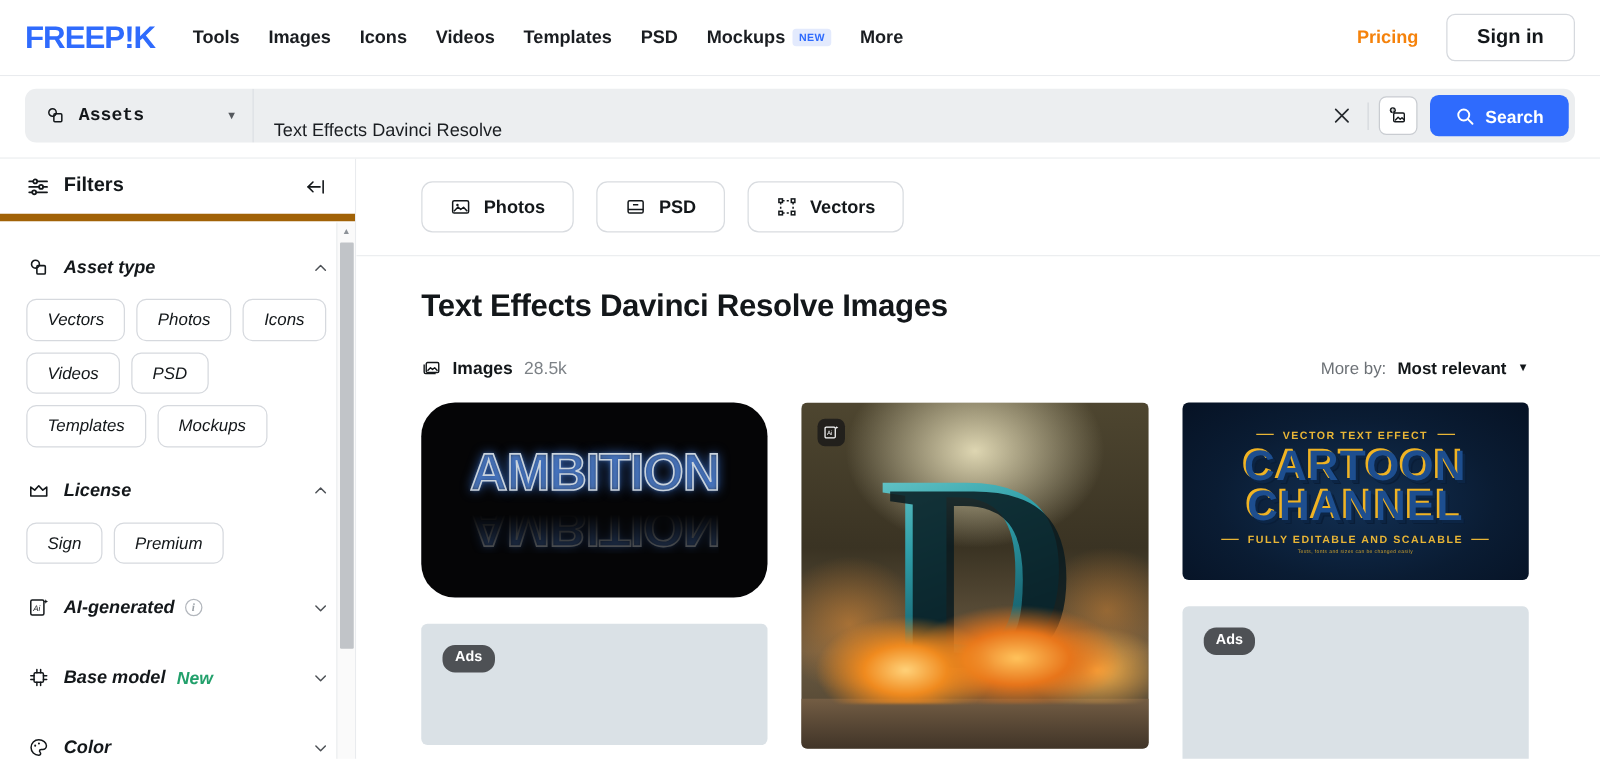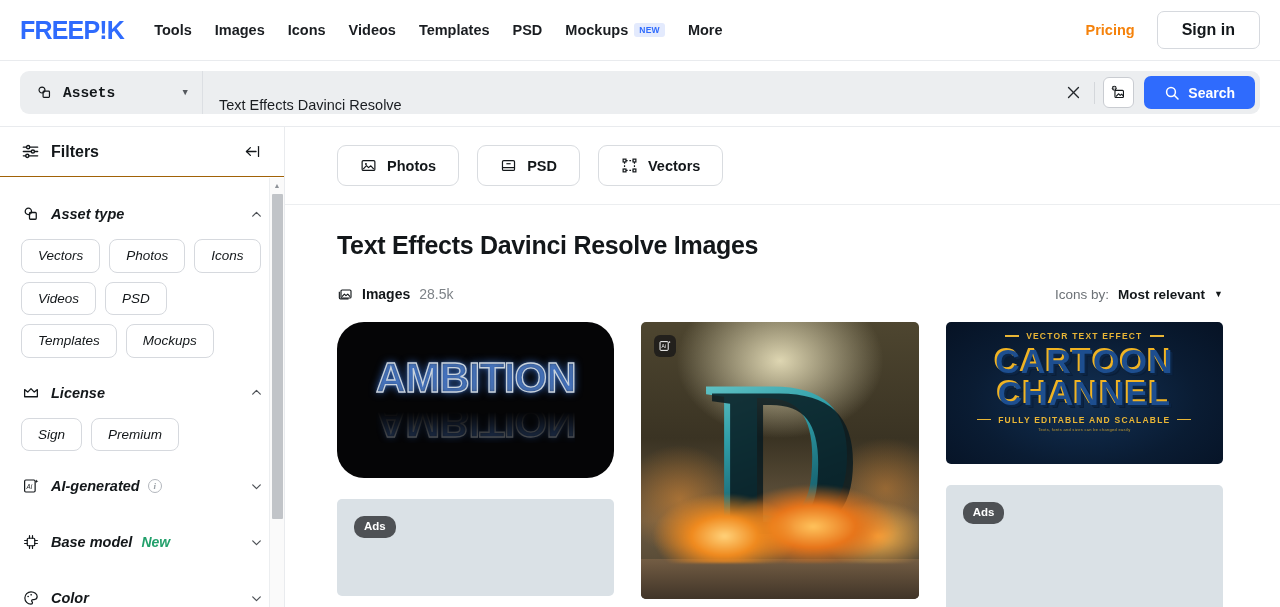--- a/index.html
+++ b/index.html
@@ -164,21 +164,21 @@
     flex-direction: column;
     position: relative;
     background: #fff;
     flex-shrink: 0;
   }
   .filters-head {
     height: 50px;
     display: flex;
     align-items: center;
     padding: 0 22px 0 21px;
-    border-bottom: 1px solid #a16207;
+    border-bottom: 6px solid #a16207;
   }
   .filters-head .title {
     font-size: 16px;
     font-weight: 700;
     margin-left: 11px;
   }
   .collapse-btn {
     margin-left: auto;
     cursor: pointer;
     color: #13171a;
@@ -424,20 +424,21 @@
   }
 
   
   .c-cartoon {
     height: 142px;
     background:
       radial-gradient(ellipse 70% 80% at 50% 55%, #123054 0%, #0a1c33 58%, #061224 100%);
     display: flex;
     flex-direction: column;
     align-items: center;
+    justify-content: center;
     position: relative;
     padding: 9px 0;
   }
   .ct-top, .ct-bot {
     display: flex; align-items: center; gap: 7px;
     color: #e8b536;
     font-size: 8.5px;
     font-weight: 700;
     letter-spacing: 1.2px;
     white-space: nowrap;
@@ -737,21 +738,21 @@
             <svg width="16" height="16" viewBox="0 0 24 24" fill="none" stroke="#13171a" stroke-width="1.7">
               <rect x="6" y="6" width="15" height="12" rx="1.6"></rect>
               <path d="M3.5 8.5v9a1.8 1.8 0 001.8 1.8h12"></path>
               <path d="M7.5 16l3.6-3.8 2.4 2.2 2.6-2.2 3.4 3.8" stroke-linejoin="round"></path>
             </svg>
           </span>
           <span class="meta-label">Images</span>
           <span class="meta-count">28.5k</span>
         </div>
         <div class="sort-wrap">
-          <span class="sort-label">Icons by:</span>
+          <span class="sort-label">More by:</span>
           <span class="sort-value">Most relevant</span>
           <span class="sort-caret">▼</span>
         </div>
       </div>
 
       <div class="grid">
 
         <div class="col">
           <div class="card c-ambition">
             <div class="amb-text">AMBITION</div>

